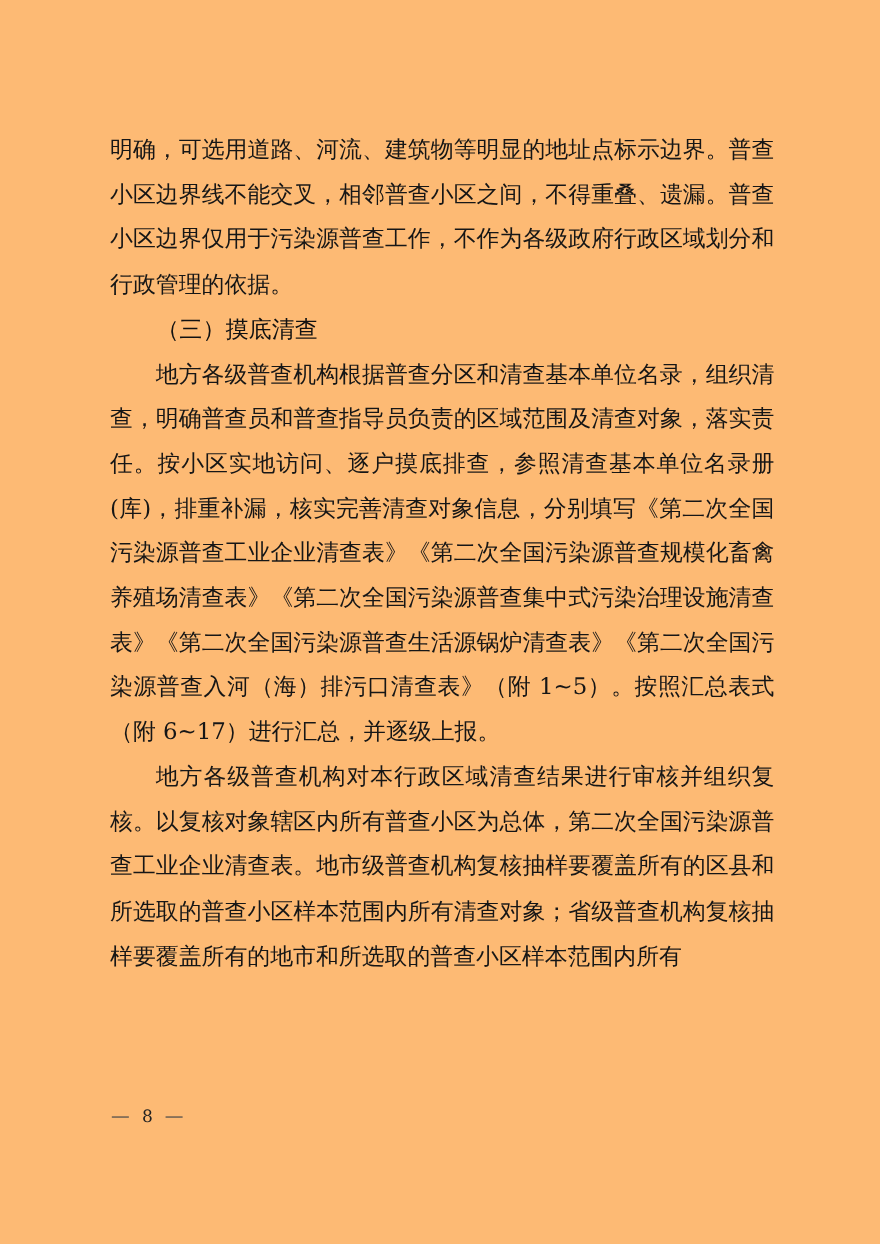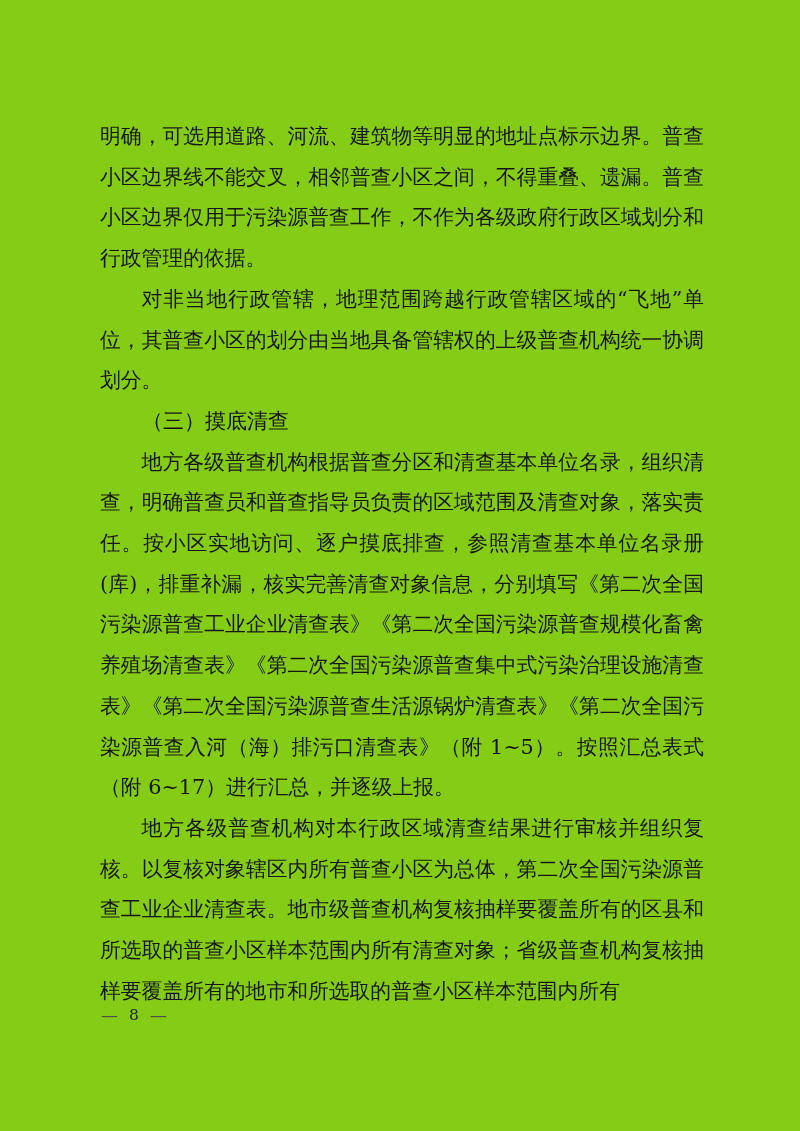--- a/index.html
+++ b/index.html
@@ -9,21 +9,21 @@
   body {
     width: 800px;
     height: 1131px;
     background: #f4f4f4;
     font-family: "DejaVu Serif", serif;
   }
   .page {
     position: relative;
     width: 800px;
     height: 1131px;
-    background: #84cc16;
+    background: #fdba74;
     overflow: hidden;
     color: #151515;
   }
   .content {
     position: absolute;
     left: 100px;
     top: 116px;
     width: 604px;
   }
   .para {
@@ -69,21 +69,20 @@
 </style>
 </head>
 <body>
 
 <div class="page">
 
   <div class="content">
 
     <p class="para">明确，可选用道路、河流、建筑物等明显的地址点标示边界。普查小区边界线不能交叉，相邻普查小区之间，不得重叠、遗漏。普查小区边界仅用于污染源普查工作，不作为各级政府行政区域划分和行政管理的依据。</p>
 
-    <p class="para indent">对非当地行政管辖，地理范围跨越行政管辖区域的“飞地”单位，其普查小区的划分由当地具备管辖权的上级普查机构统一协调划分。</p>
 
     <h3 class="section-heading">（三）摸底清查</h3>
 
     <p class="para indent">地方各级普查机构根据普查分区和清查基本单位名录，组织清查，明确普查员和普查指导员负责的区域范围及清查对象，落实责任。按小区实地访问、逐户摸底排查，参照清查基本单位名录册(库)，排重补漏，核实完善清查对象信息，分别填写《第二次全国污染源普查工业企业清查表》《第二次全国污染源普查规模化畜禽养殖场清查表》《第二次全国污染源普查集中式污染治理设施清查表》《第二次全国污染源普查生活源锅炉清查表》《第二次全国污染源普查入河（海）排污口清查表》（附 1~5）。按照汇总表式（附 6~17）进行汇总，并逐级上报。</p>
 
     <p class="para indent">地方各级普查机构对本行政区域清查结果进行审核并组织复核。以复核对象辖区内所有普查小区为总体，第二次全国污染源普查工业企业清查表。地市级普查机构复核抽样要覆盖所有的区县和所选取的普查小区样本范围内所有清查对象；省级普查机构复核抽样要覆盖所有的地市和所选取的普查小区样本范围内所有</p>
 
   </div>
 
   <div class="footer">

